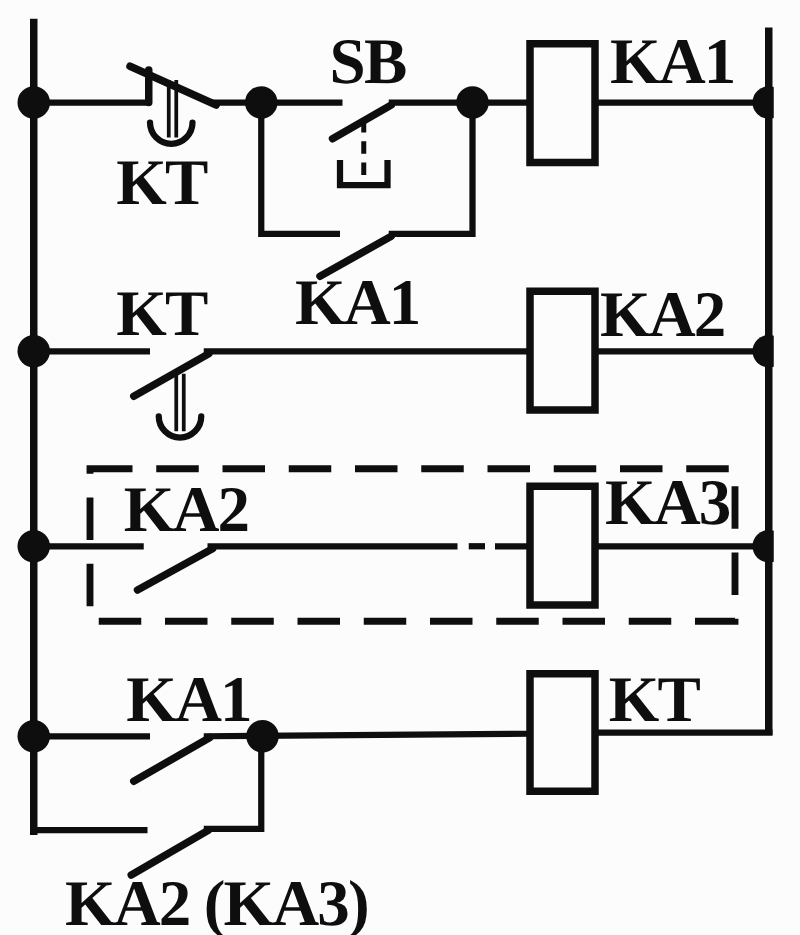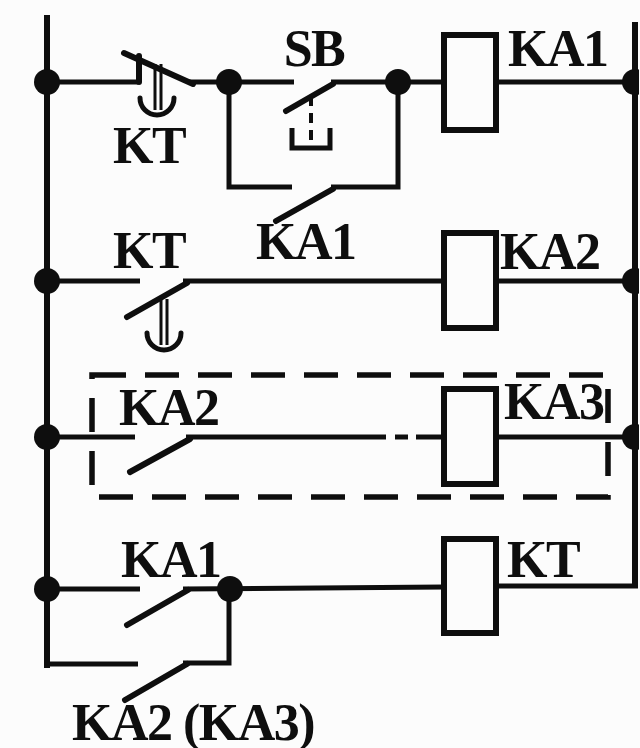--- a/index.html
+++ b/index.html
@@ -6,21 +6,20 @@
     margin: 0;
     padding: 0;
     background: var(--bg, #fcfcfc);
   }
   .page {
     width: 619px;
     height: 748px;
     position: relative;
     background: var(--bg, #fcfcfc);
     overflow: hidden;
-    padding-left: 20px;
   }
   svg { display: block; }
   .wire {
     stroke: var(--ink, #0e0e0e);
     stroke-width: 5;
     fill: none;
     stroke-linecap: butt;
   }
   .rail {
     stroke: var(--ink, #0e0e0e);

